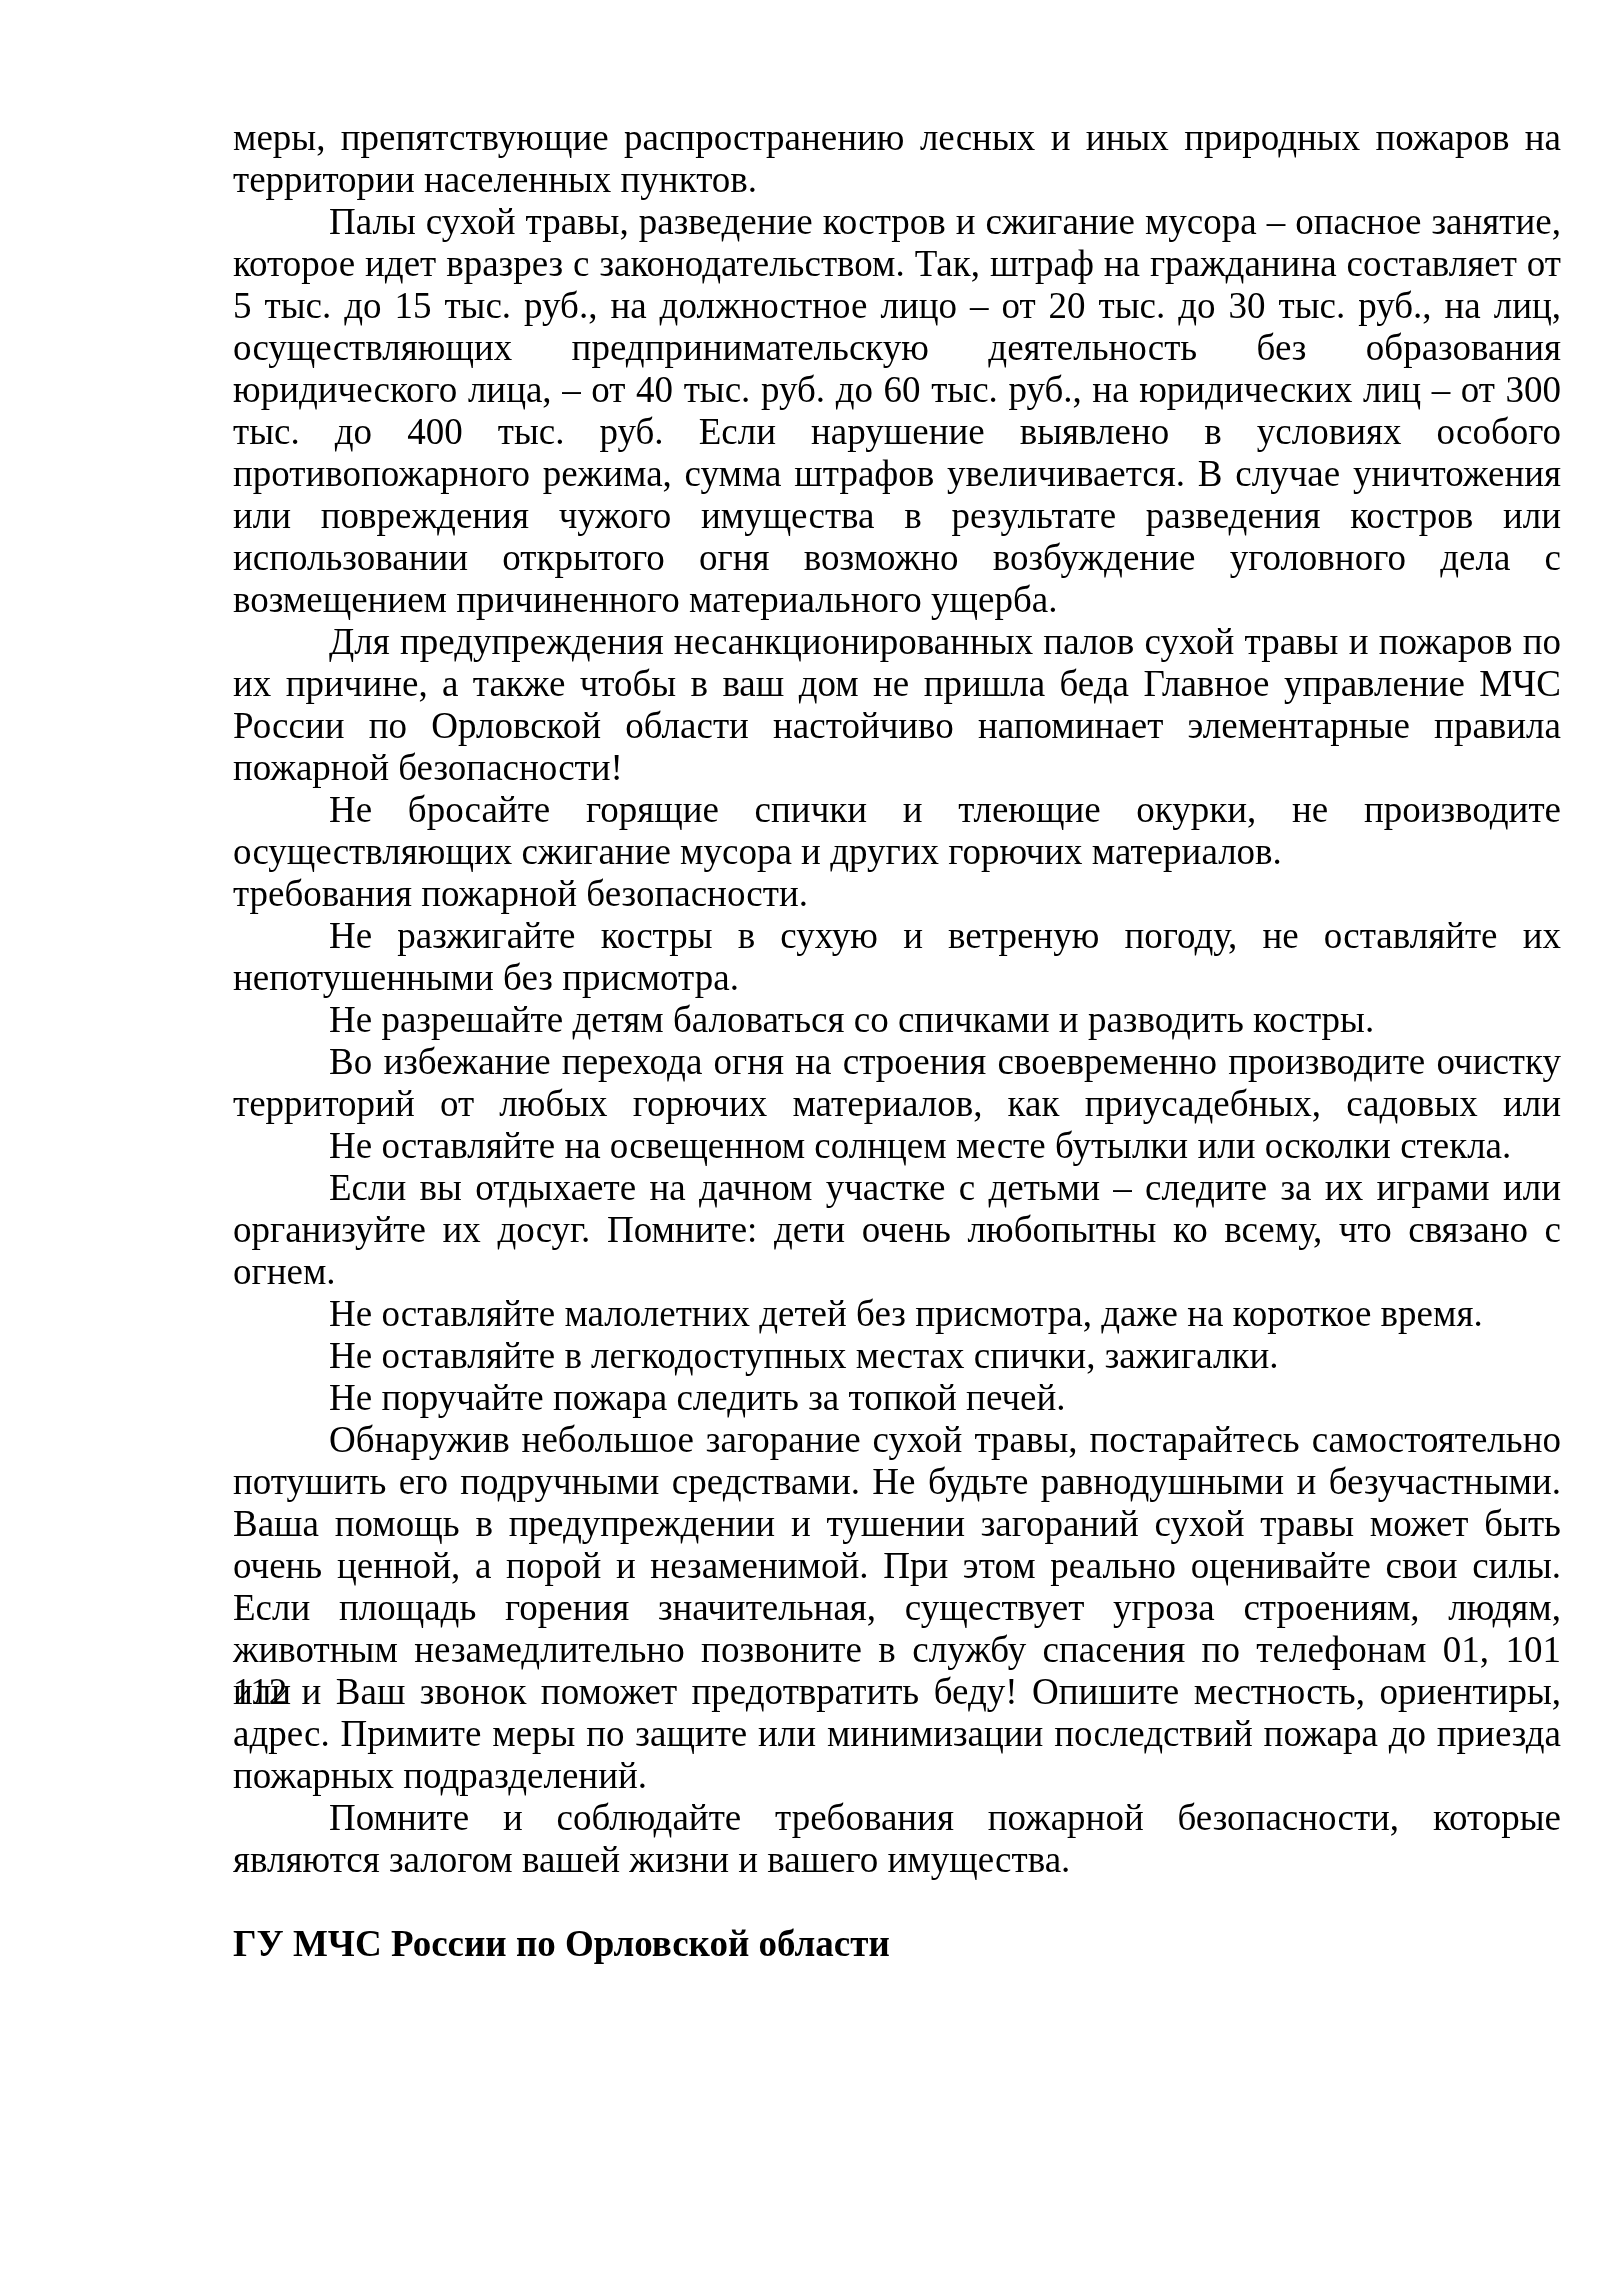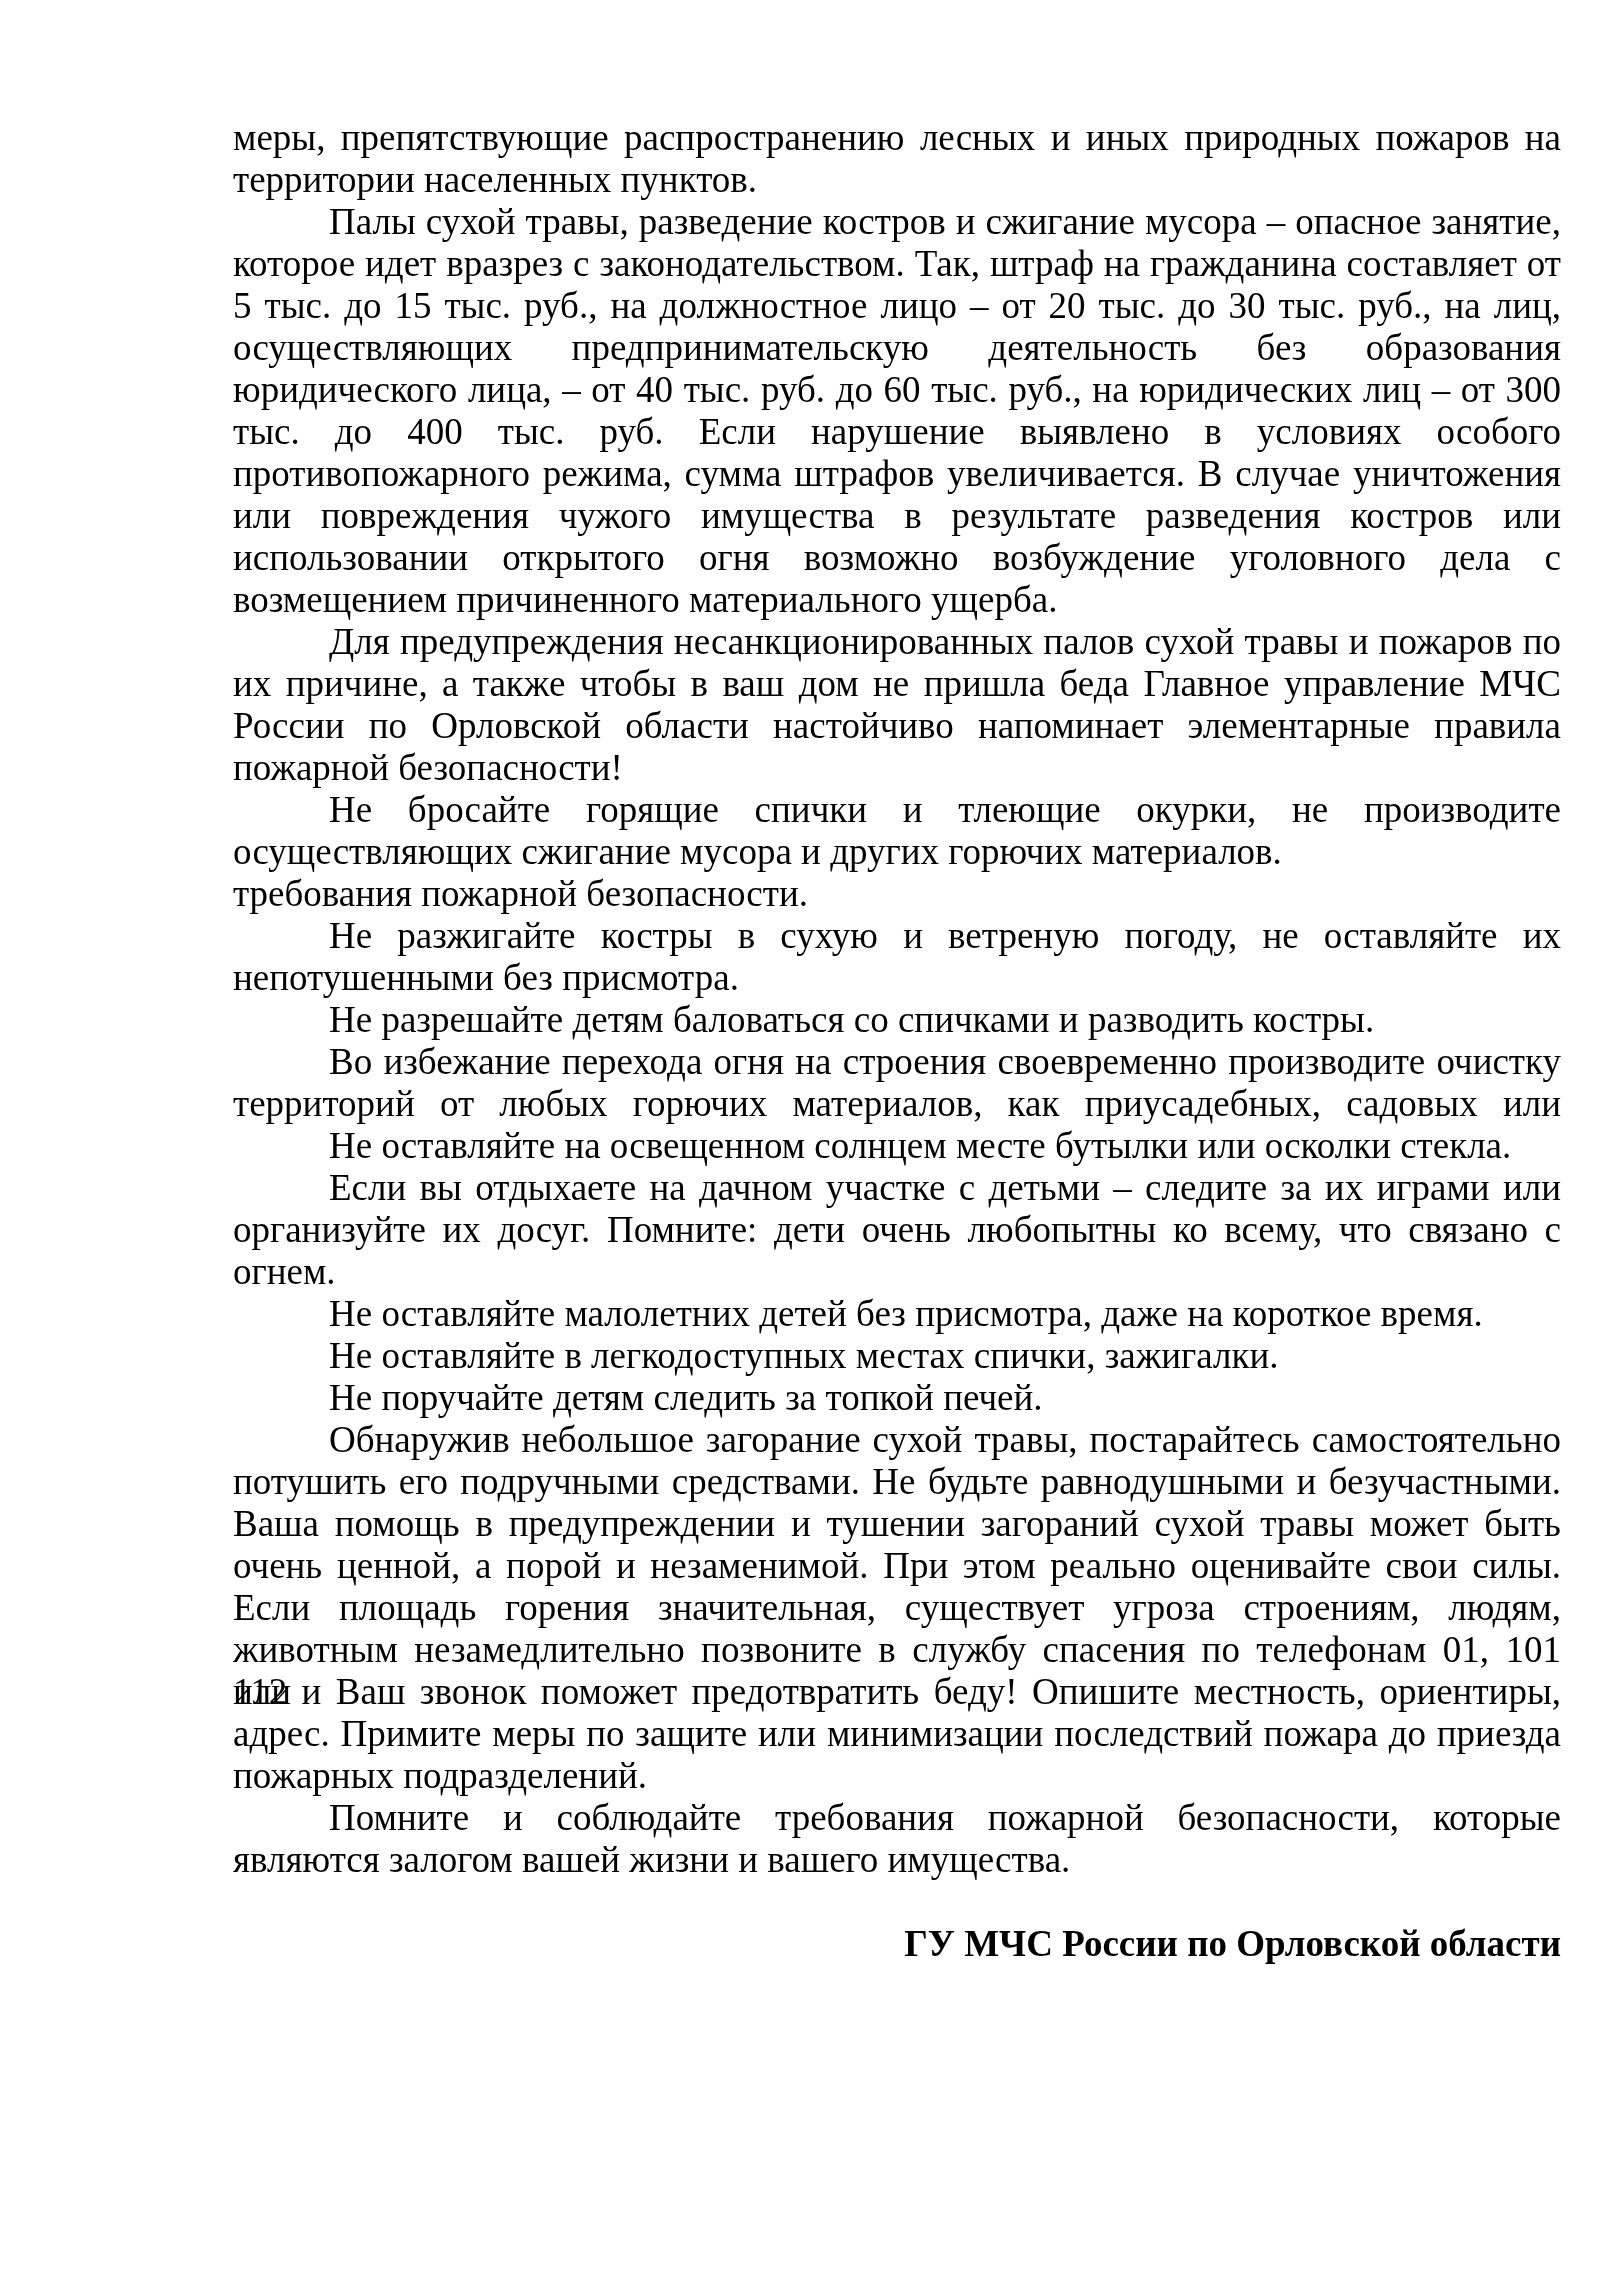--- a/index.html
+++ b/index.html
@@ -45,21 +45,21 @@
       display: block;
     }
     .blank {
       height: 42px;
     }
     .signature {
       display: block;
       font-size: 37px;
       line-height: 42px;
       font-weight: bold;
-      text-align: right;
+      text-align: left;
       white-space: nowrap;
     }
   </style>
 </head>
 <body>
 
 <div class="page">
   <div id="body-text">
       <div class="paragraph">
         <span class="line justify-wrap">меры, препятствующие распространению лесных и иных природных пожаров на</span>
@@ -109,21 +109,21 @@
         <span class="line justify-wrap">организуйте их досуг. Помните: дети очень любопытны ко всему, что связано с</span>
         <span class="line justify-wrap last">огнем.</span>
       </div>
       <div class="paragraph">
         <span class="line justify-wrap indent last">Не оставляйте малолетних детей без присмотра, даже на короткое время.</span>
       </div>
       <div class="paragraph">
         <span class="line justify-wrap indent last">Не оставляйте в легкодоступных местах спички, зажигалки.</span>
       </div>
       <div class="paragraph">
-        <span class="line justify-wrap indent last">Не поручайте детям следить за топкой печей.</span>
+        <span class="line justify-wrap indent last">Не поручайте пожара следить за топкой печей.</span>
       </div>
       <div class="paragraph">
         <span class="line justify-wrap indent">Обнаружив небольшое загорание сухой травы, постарайтесь самостоятельно</span>
         <span class="line justify-wrap">потушить его подручными средствами. Не будьте равнодушными и безучастными.</span>
         <span class="line justify-wrap">Ваша помощь в предупреждении и тушении загораний сухой травы может быть</span>
         <span class="line justify-wrap">очень ценной, а порой и незаменимой. При этом реально оценивайте свои силы.</span>
         <span class="line justify-wrap">Если площадь горения значительная, существует угроза строениям, людям,</span>
         <span class="line justify-wrap">животным незамедлительно позвоните в службу спасения по телефонам 01, 101 или</span>
         <span class="line justify-wrap">112 и Ваш звонок поможет предотвратить беду! Опишите местность, ориентиры,</span>
         <span class="line justify-wrap">адрес. Примите меры по защите или минимизации последствий пожара до приезда</span>

